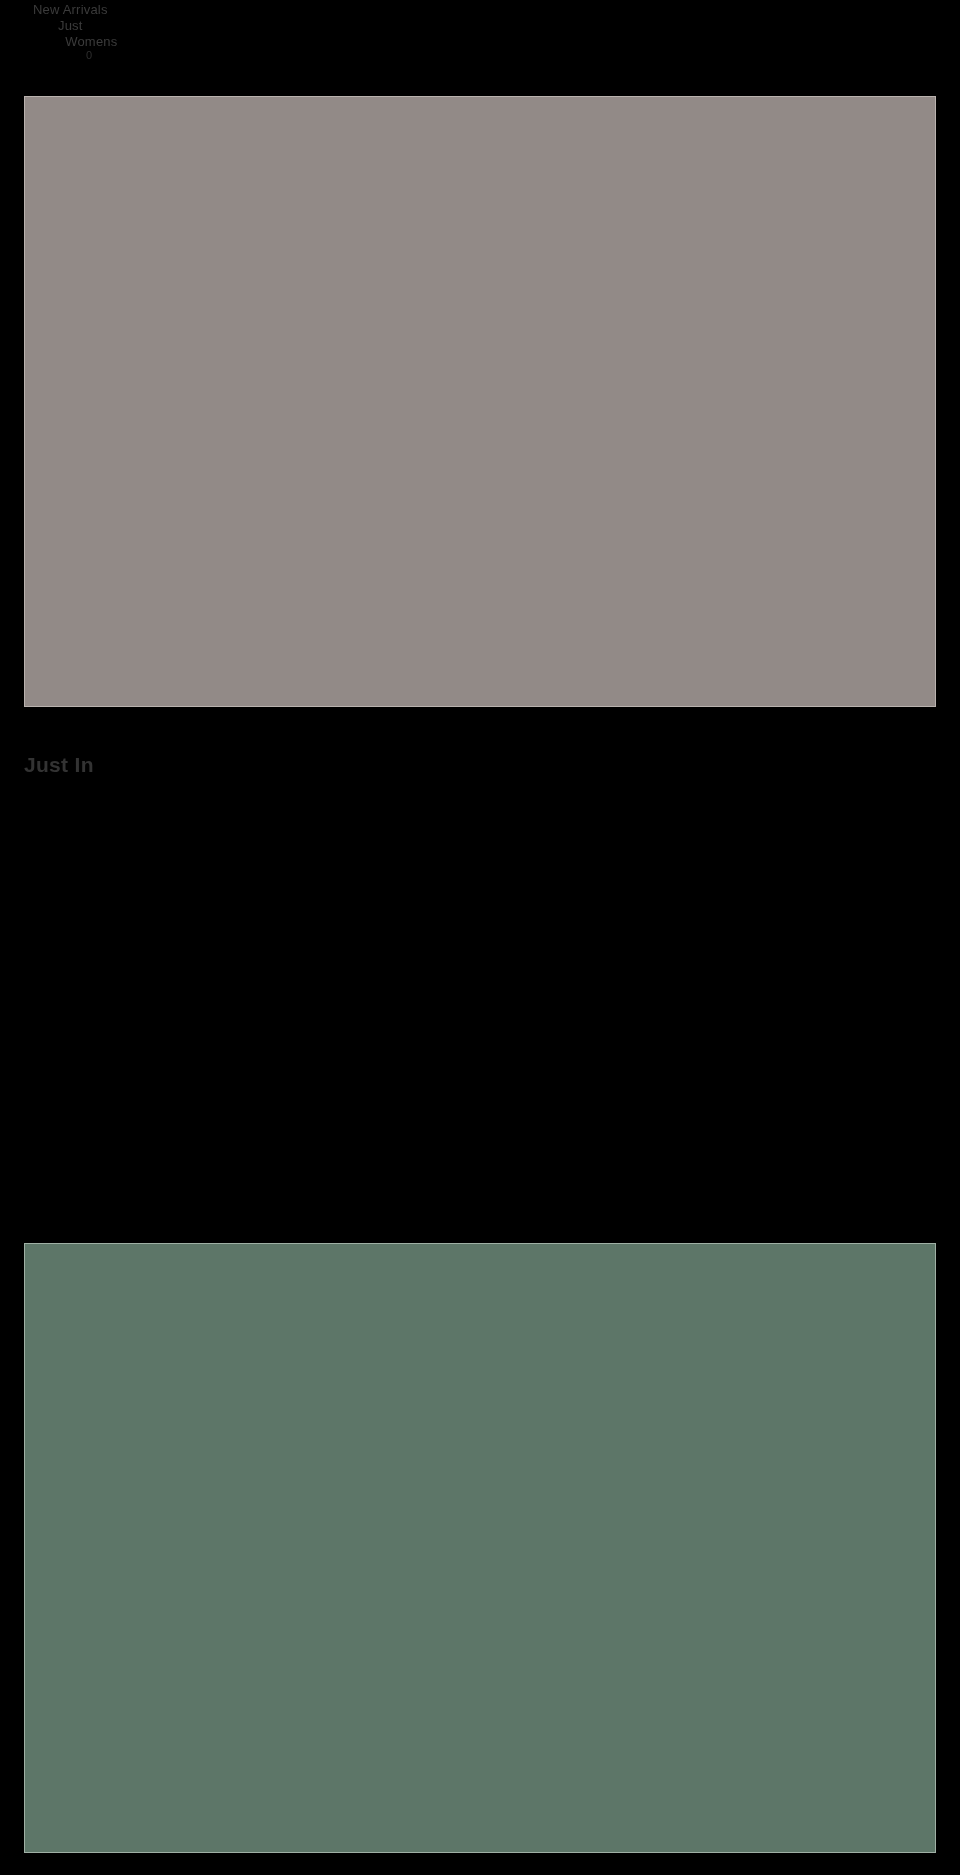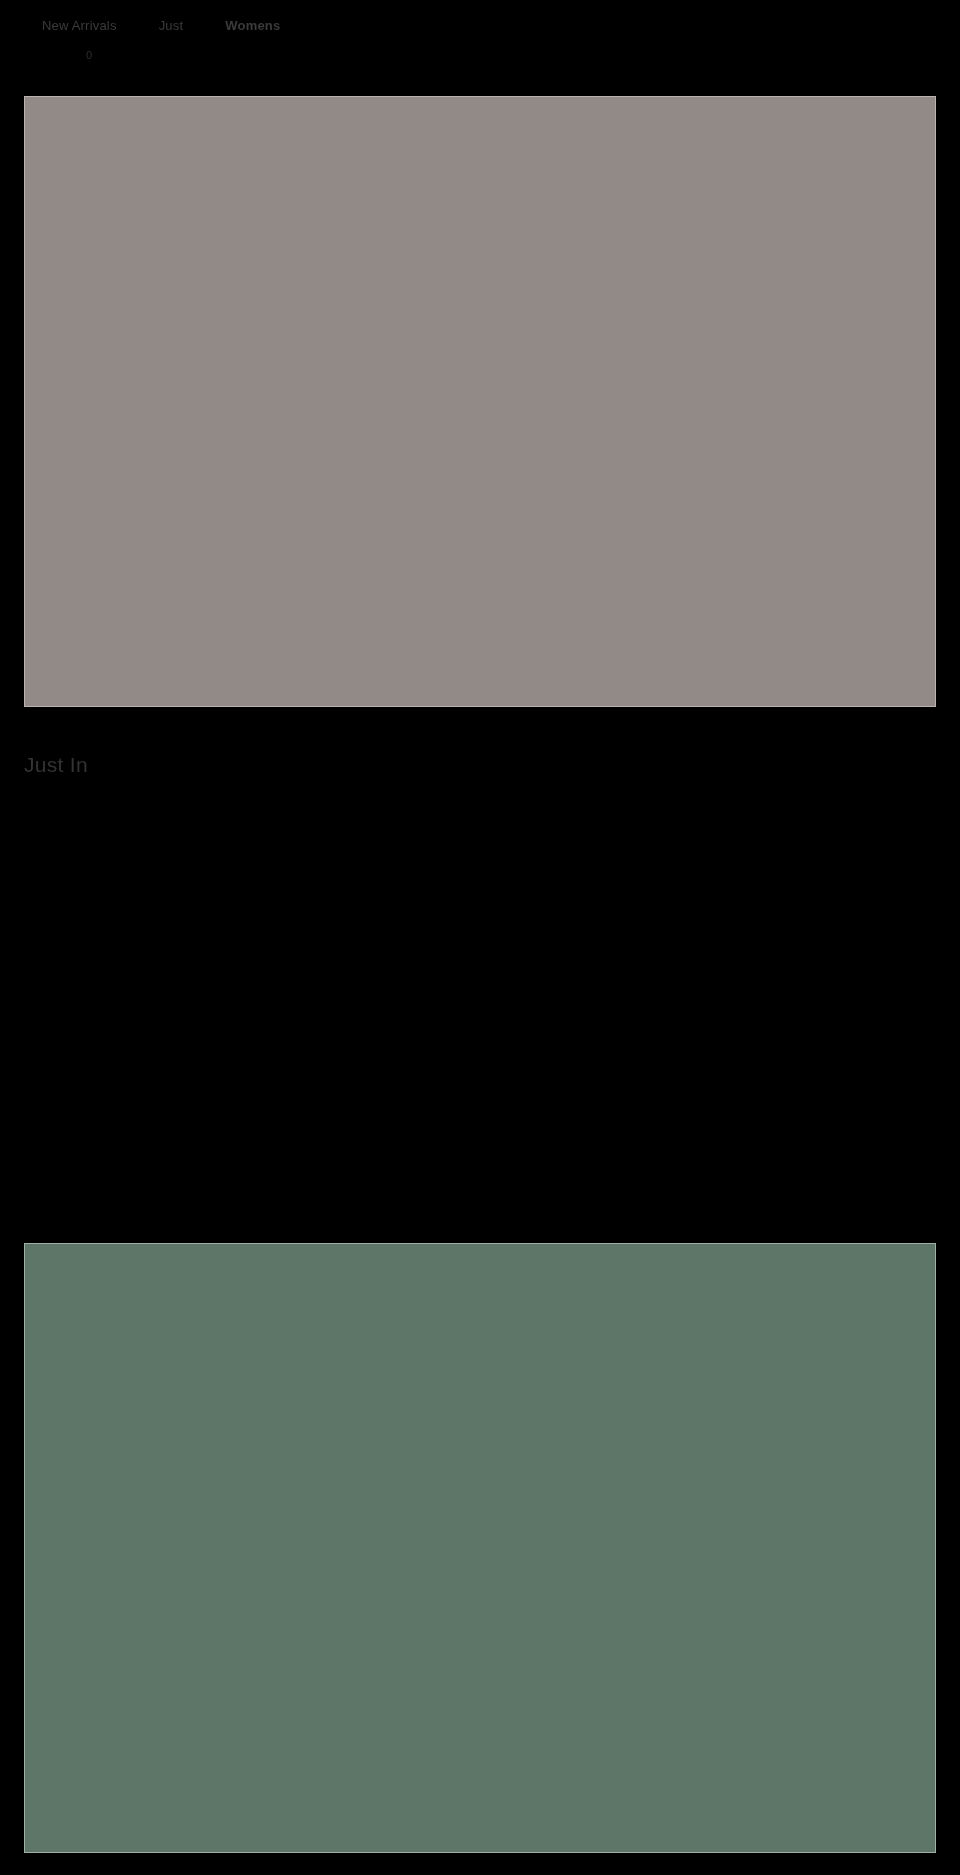--- a/index.html
+++ b/index.html
@@ -22,35 +22,36 @@
     top: 0;
     width: 960px;
     height: 52px;
     display: flex;
     align-items: center;
   }
   .nav-list {
     display: flex;
     align-items: center;
     list-style: none;
-    margin: 18px;
+    margin: 9px;
     padding: 0 0 0 24px;
     gap: 0;
+    flex-direction: column;
   }
   .nav-item {
     color: #3b3b3b;
     font-size: 13px;
     line-height: 16px;
     letter-spacing: 0.2px;
     white-space: nowrap;
     padding: 0;
     margin-right: 42px;
     cursor: pointer;
   }
-  .nav-item:last-child { margin-right: 0; font-weight: bold; }
+  .nav-item:last-child { margin-right: 0; }
 
   
   .util-row {
     position: absolute;
     left: 0;
     top: 44px;
     width: 960px;
     height: 22px;
   }
   .util-glyph {
@@ -85,21 +86,21 @@
 
   
   .section-heading {
     position: absolute;
     left: 24px;
     top: 752px;
     color: #333333;
     font-size: 21px;
     line-height: 26px;
     letter-spacing: 0.3px;
-    font-weight: 400;
+    font-weight: 700;
     margin: 0;
   }
 
   
   .empty-region {
     position: absolute;
     left: 24px;
     top: 790px;
     width: 912px;
     height: 440px;

